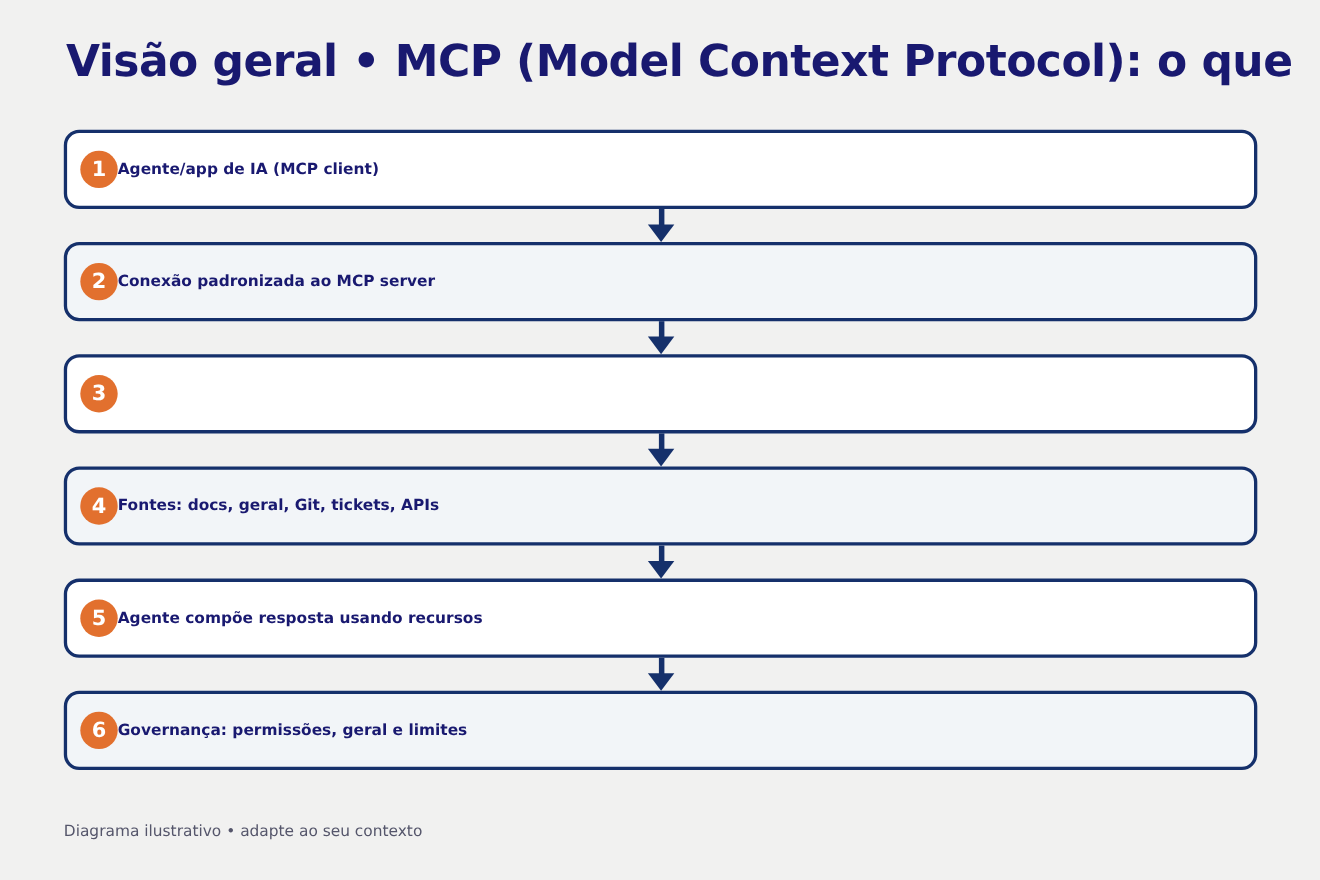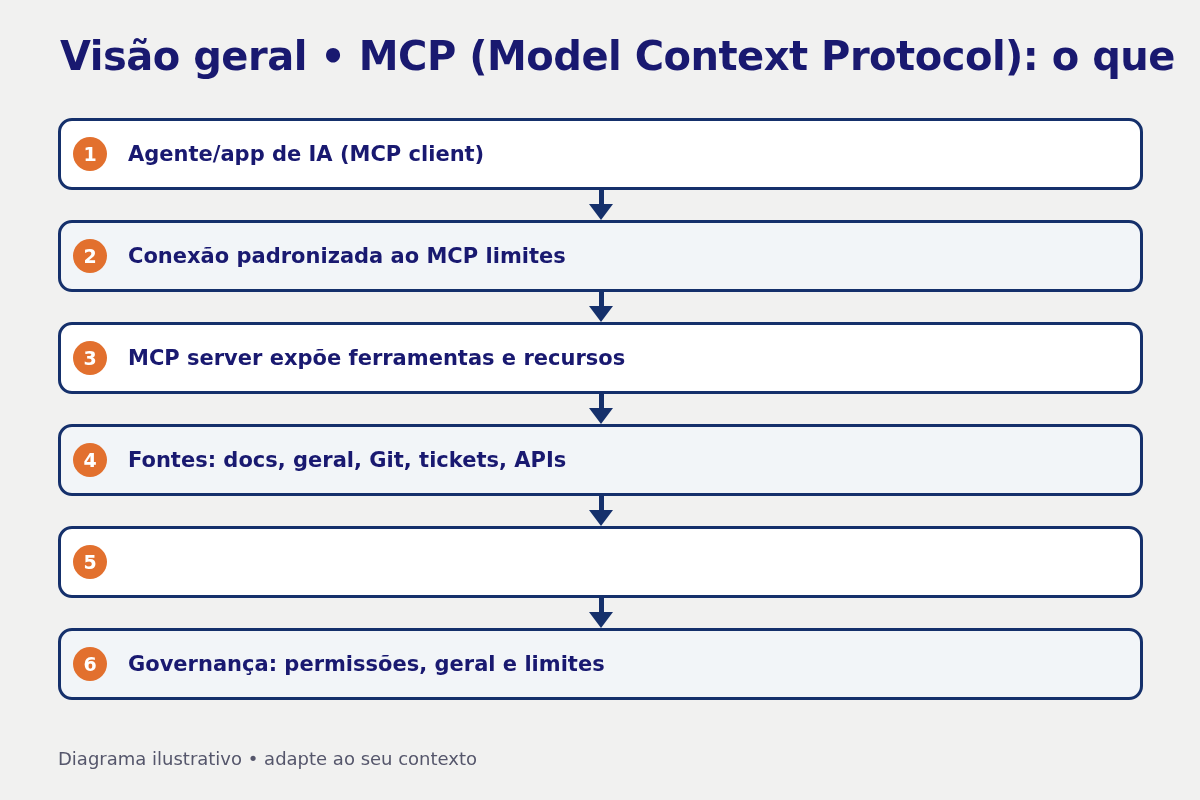--- a/index.html
+++ b/index.html
@@ -73,22 +73,21 @@
     color: #ffffff;
     font-size: 19px;
     font-weight: bold;
     display: flex;
     align-items: center;
     justify-content: center;
     line-height: 1;
   }
 
   .card-label {
-    margin-left: 21px;
-    font-size: 21px;
+    font-size: 14px;
     font-weight: bold;
     color: #191970;
     white-space: nowrap;
   }
 
   
   .connector {
     position: relative;
     height: 30px;
     width: 1085px;
@@ -110,21 +109,21 @@
     border-left: 12px solid transparent;
     border-right: 12px solid transparent;
     border-top: 16px solid #15306b;
   }
 
   
   .footer {
     position: absolute;
     left: 58px;
     top: 748px;
-    font-size: 18px;
+    font-size: 14px;
     color: #55566b;
     font-weight: normal;
     white-space: nowrap;
   }
 </style>
 </head>
 <body>
 
 <div class="slide">
 
@@ -139,32 +138,31 @@
       </div>
     </div>
     <div class="connector">
       <div class="stem"></div>
       <div class="head"></div>
     </div>
 
     <div class="step-wrap">
       <div class="card even">
         <div class="badge">2</div>
-        <div class="card-label">Conexão padronizada ao MCP limites</div>
+        <div class="card-label">Conexão padronizada ao MCP server</div>
       </div>
     </div>
     <div class="connector">
       <div class="stem"></div>
       <div class="head"></div>
     </div>
 
     <div class="step-wrap">
       <div class="card odd">
         <div class="badge">3</div>
-        <div class="card-label">MCP server expõe ferramentas e recursos</div>
       </div>
     </div>
     <div class="connector">
       <div class="stem"></div>
       <div class="head"></div>
     </div>
 
     <div class="step-wrap">
       <div class="card even">
         <div class="badge">4</div>
@@ -172,20 +170,21 @@
       </div>
     </div>
     <div class="connector">
       <div class="stem"></div>
       <div class="head"></div>
     </div>
 
     <div class="step-wrap">
       <div class="card odd">
         <div class="badge">5</div>
+        <div class="card-label">Agente compõe resposta usando recursos</div>
       </div>
     </div>
     <div class="connector">
       <div class="stem"></div>
       <div class="head"></div>
     </div>
 
     <div class="step-wrap">
       <div class="card even">
         <div class="badge">6</div>

